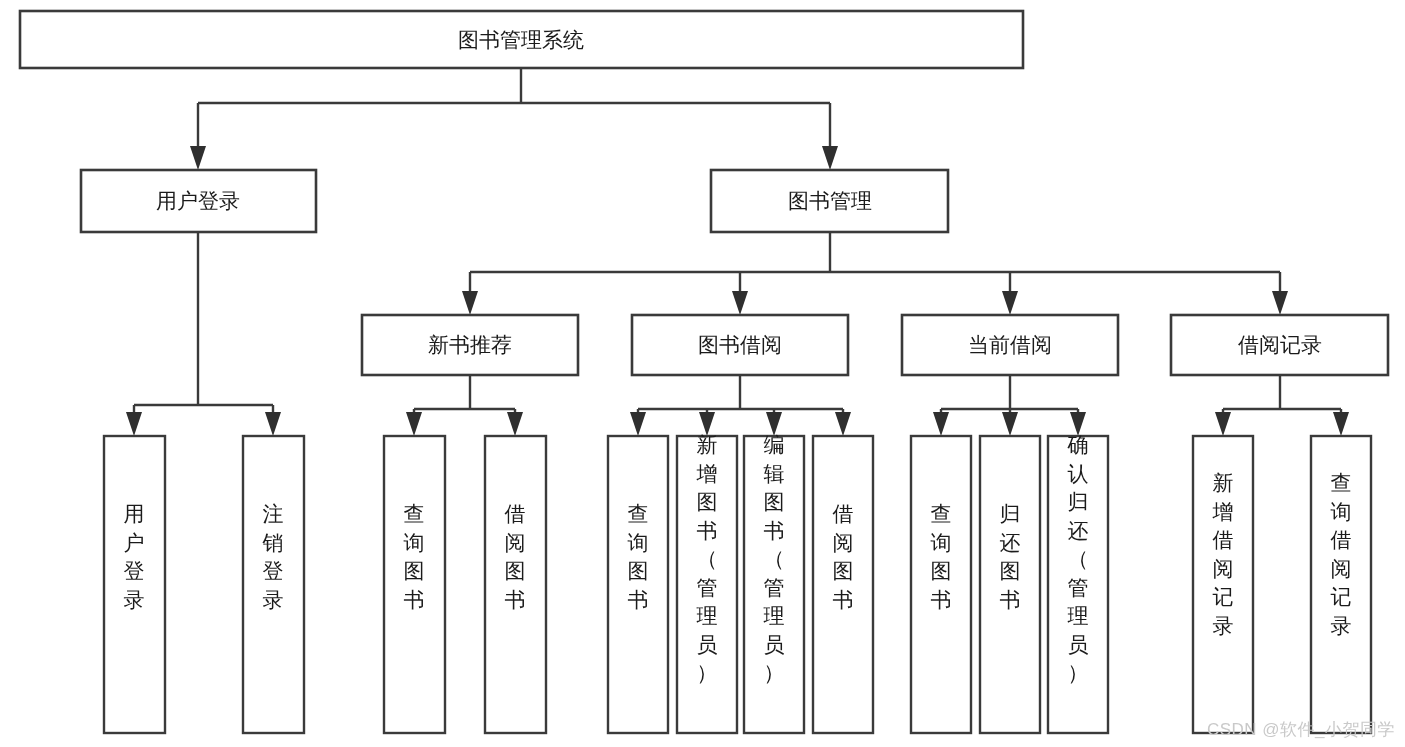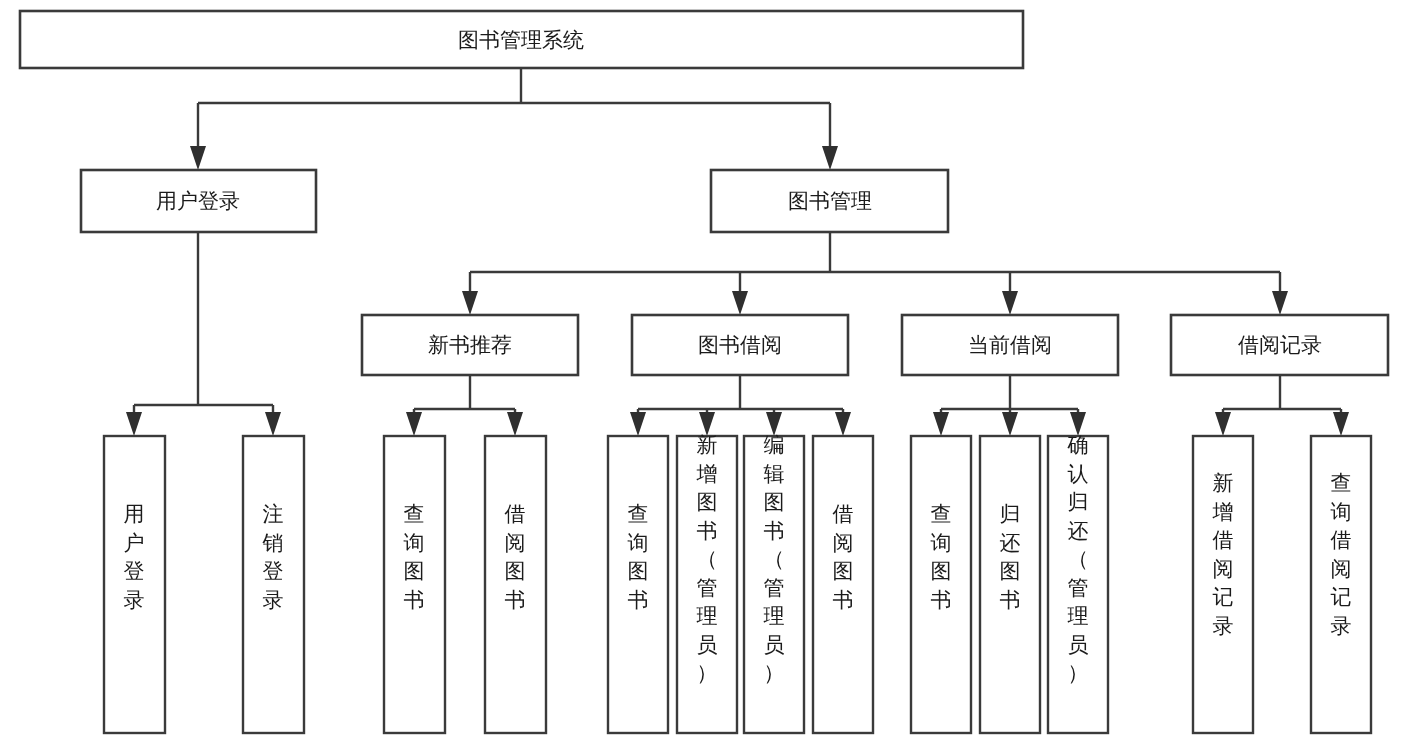--- a/index.html
+++ b/index.html
@@ -240,14 +240,15 @@
       <rect class="node-box-thin" x="1193" y="436" width="60" height="297"></rect>
       <text class="node-label-v" x="1223" y="490"><tspan x="1223" y="490">新</tspan><tspan x="1223" y="518.5">增</tspan><tspan x="1223" y="547">借</tspan><tspan x="1223" y="575.5">阅</tspan><tspan x="1223" y="604">记</tspan><tspan x="1223" y="632.5">录</tspan></text>
     </g>
     <g>
       <rect class="node-box-thin" x="1311" y="436" width="60" height="297"></rect>
       <text class="node-label-v" x="1341" y="490"><tspan x="1341" y="490">查</tspan><tspan x="1341" y="518.5">询</tspan><tspan x="1341" y="547">借</tspan><tspan x="1341" y="575.5">阅</tspan><tspan x="1341" y="604">记</tspan><tspan x="1341" y="632.5">录</tspan></text>
     </g>
 
   </svg>
 
+  <div class="watermark">CSDN @软件_小贺同学</div>
 
 </div>
 
 </body></html>

